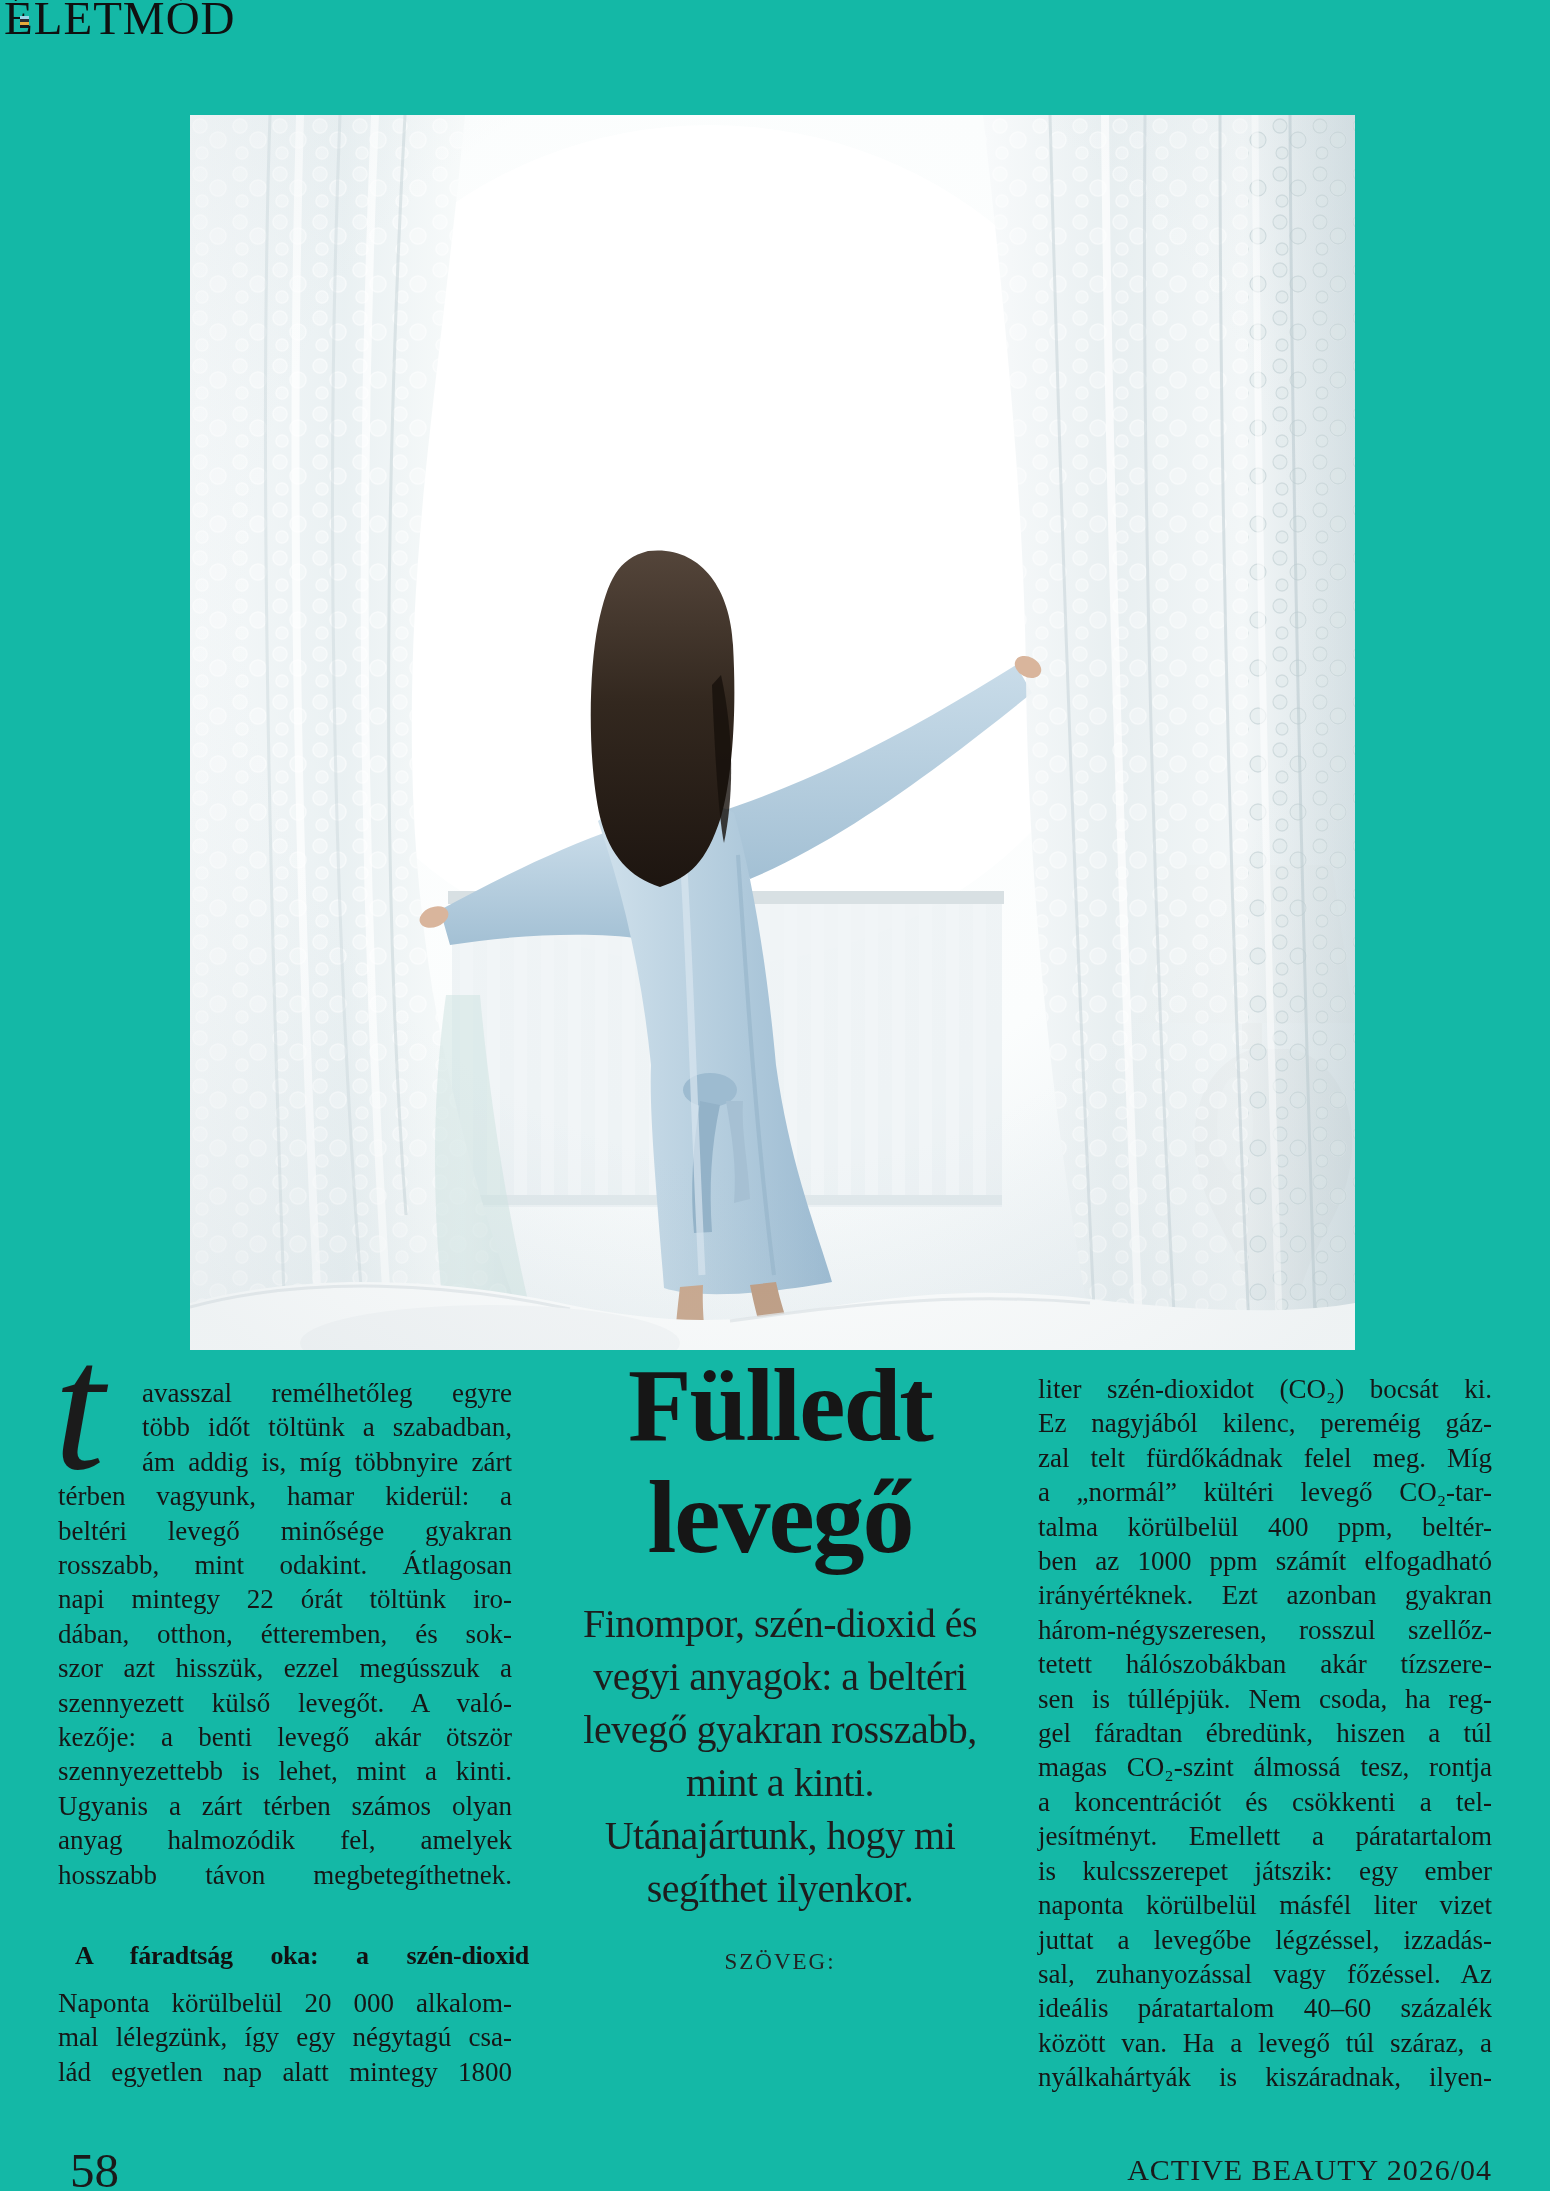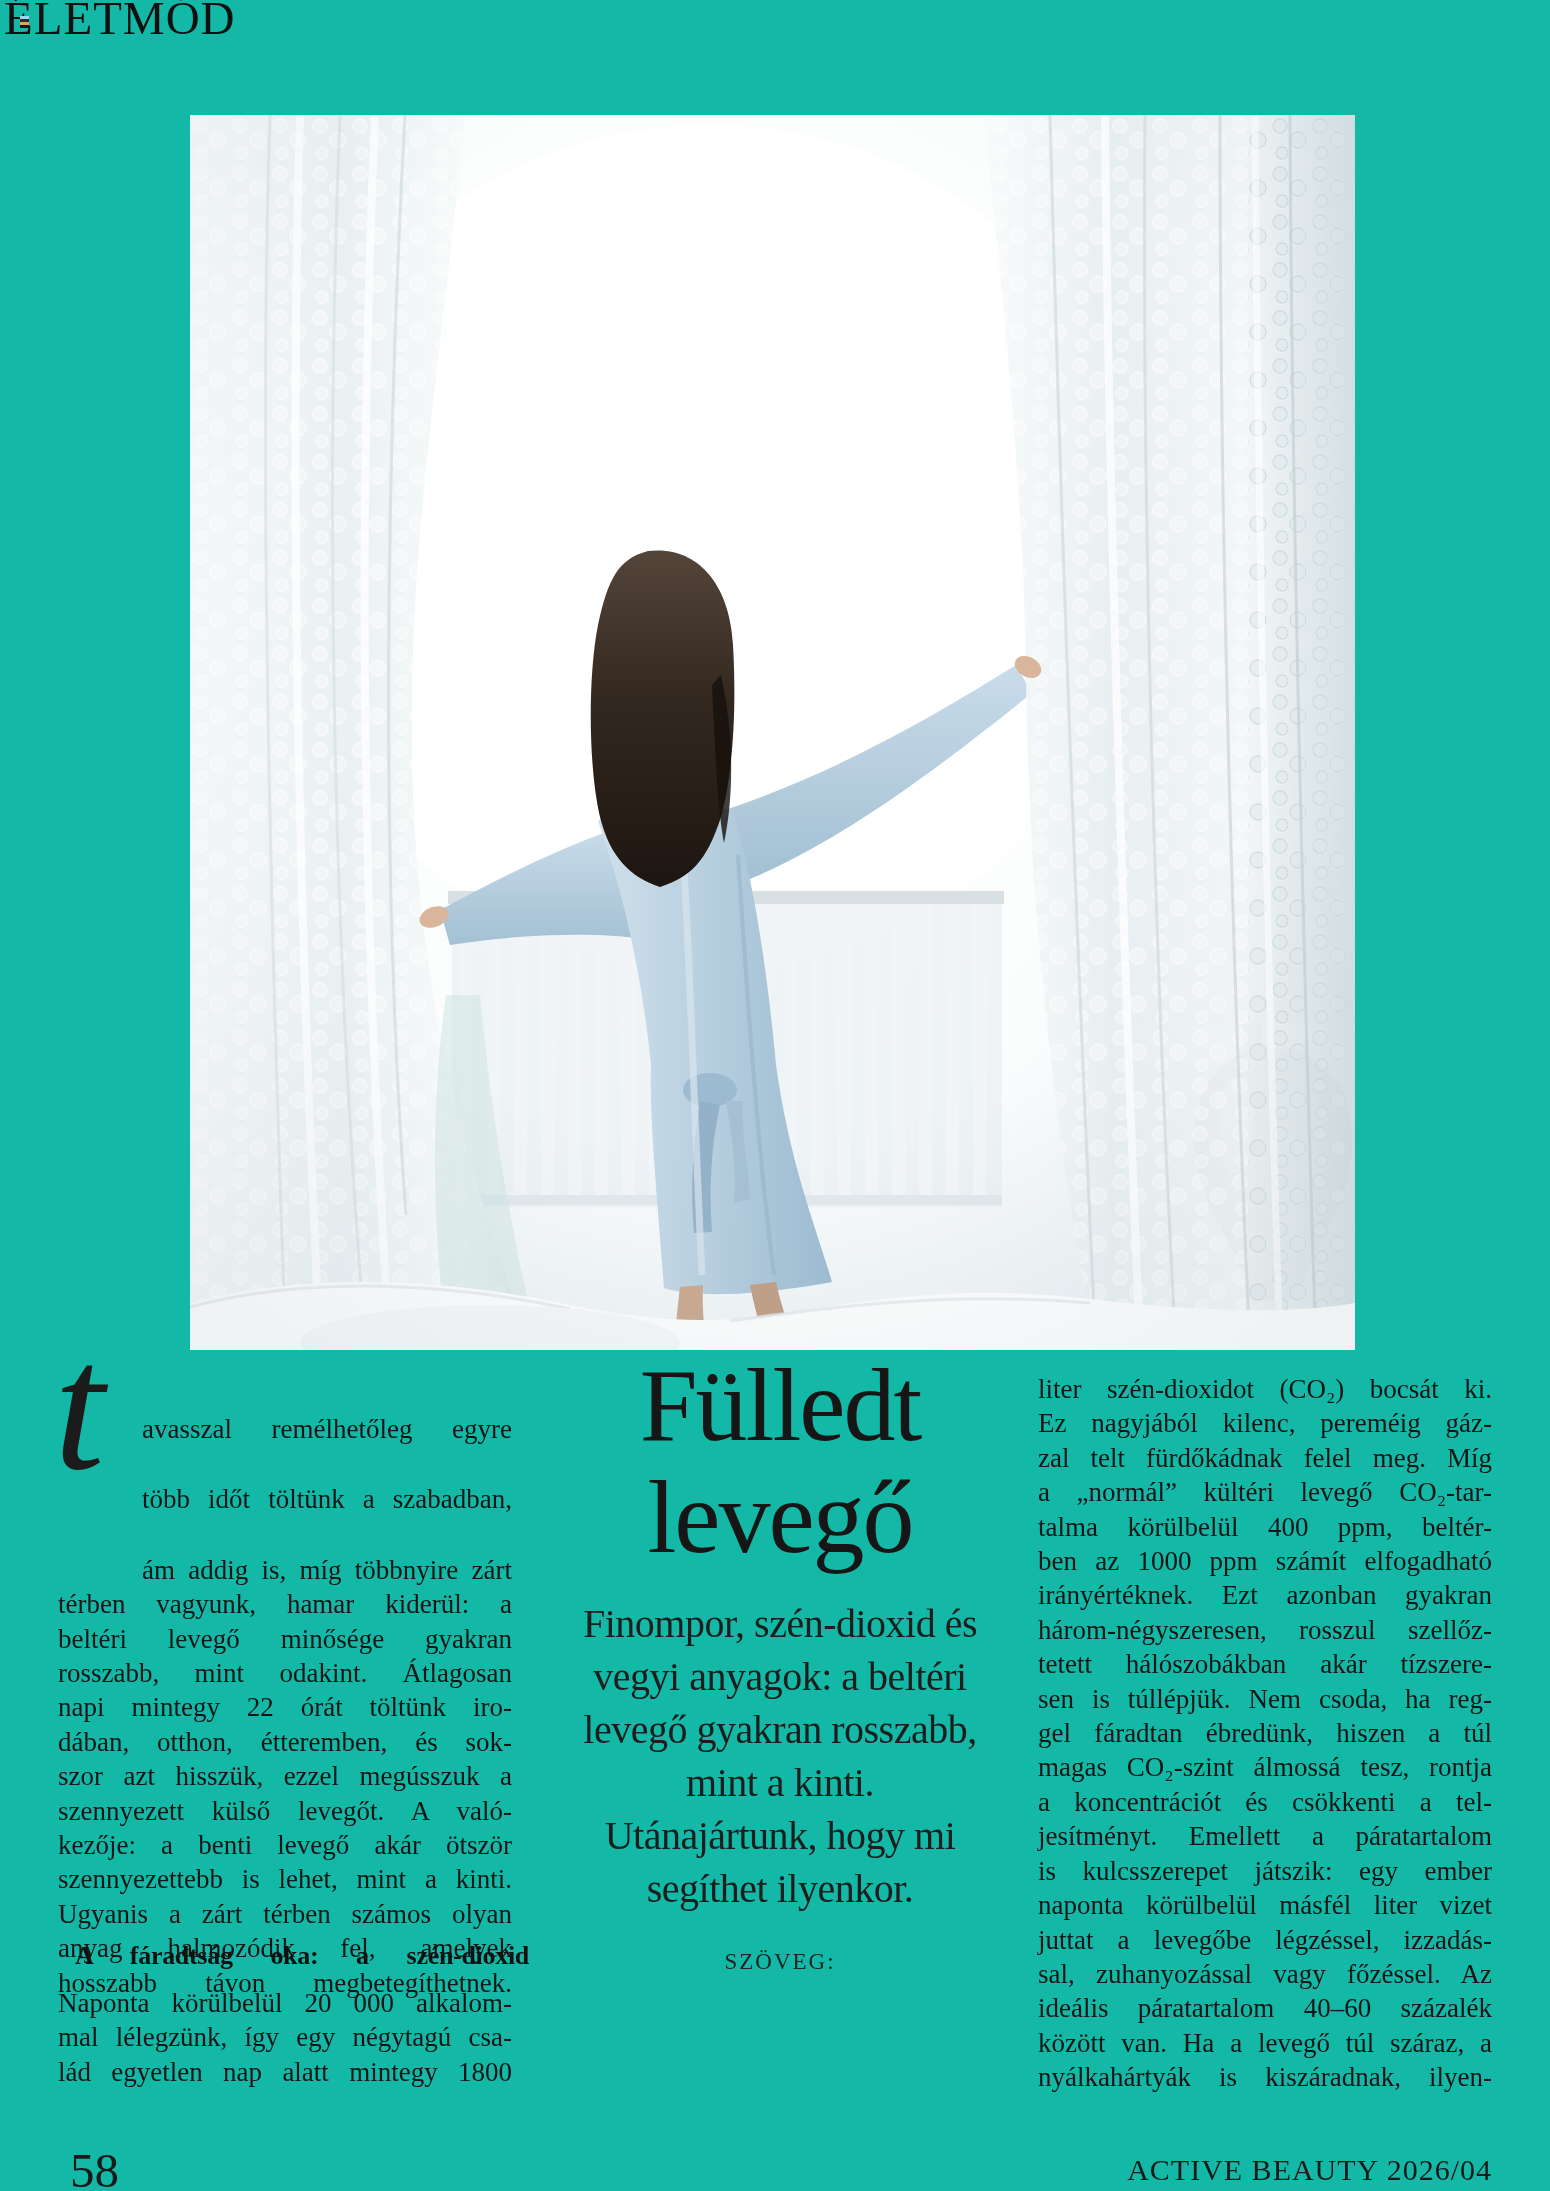--- a/index.html
+++ b/index.html
@@ -17,30 +17,30 @@
   .hero{position:absolute;left:190px;top:115px;width:1165px;height:1235px;margin:0;}
   .hero svg{display:block;width:100%;height:100%;}
 
   
   .col{position:absolute;}
   .para{position:absolute;left:0;width:454px;}
   .bodyline{font-size:27px;line-height:34.4px;text-align:justify;text-align-last:justify;
             color:#161616;}
   .col-left{left:58px;top:0;width:454px;height:2191px;}
   .para1{top:1376px;}
-  .para1 .bodyline:nth-child(-n+3){padding-left:84px;margin-top:36px;}
+  .para1 .bodyline:nth-child(-n+3){padding-left:84px;}
   .dropcap{position:absolute;left:-4px;top:1316px;font-size:182px;line-height:1;
            font-style:italic;color:#1b1b1b;}
   .subhead{position:absolute;left:17px;top:1941px;width:454px;margin:0;font-size:26px;
            font-weight:bold;letter-spacing:-0.3px;text-align:justify;text-align-last:justify;
            color:#111;}
   .para2{top:1986px;}
 
   .col-mid{left:540px;top:0;width:480px;height:2191px;text-align:center;}
-  .title{position:absolute;left:0;top:1349px;width:480px;margin:0;font-weight:normal;
+  .title{position:absolute;left:0;top:1349px;width:480px;margin:0;font-weight:bold;
          font-size:104px;line-height:112px;letter-spacing:-2px;color:#161616;}
   .title-line{display:block;}
   .standfirst{position:absolute;left:0;top:1597px;width:480px;}
   .standline{font-size:40px;line-height:53px;color:#1d1d1d;letter-spacing:-0.5px;}
   .byline{position:absolute;left:0;top:1949px;width:480px;}
   .byline-label{font-size:23px;letter-spacing:2px;color:#222;margin-bottom:7px;}
   .byline-name{font-size:27px;letter-spacing:2px;color:#222;}
 
   .col-right{left:1038px;top:0;width:454px;height:2191px;}
   .para-right{top:1372px;}

